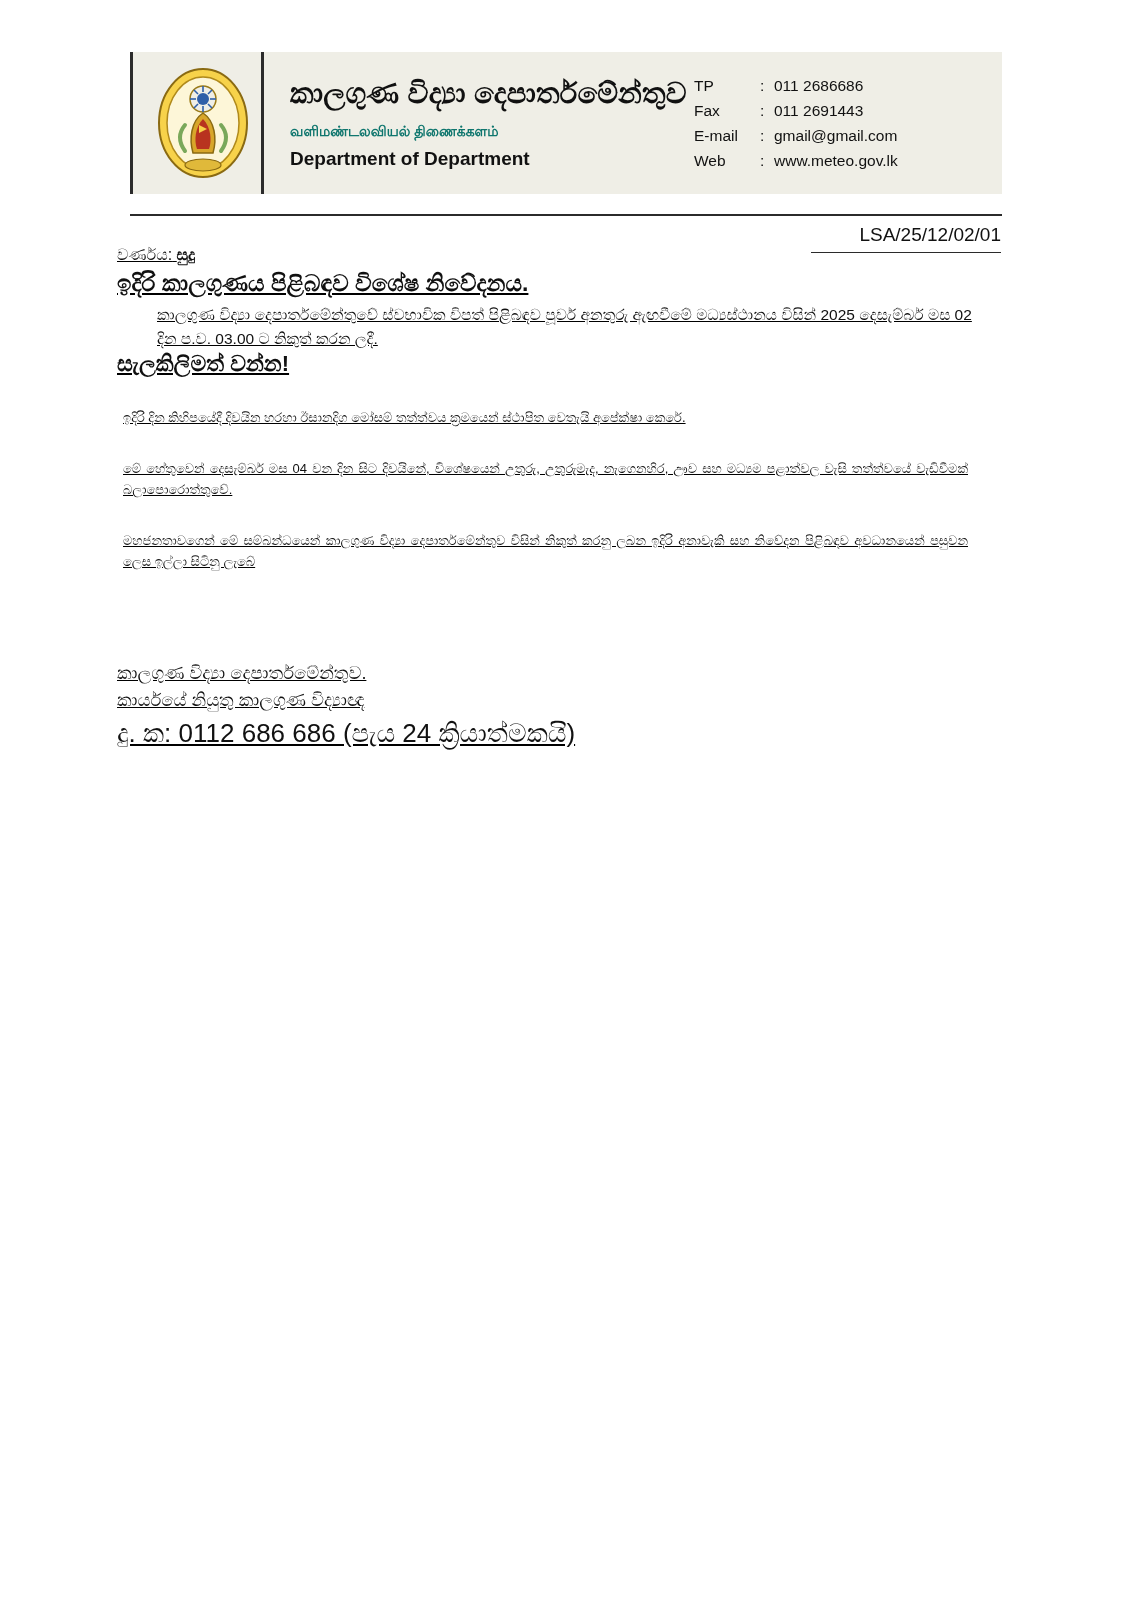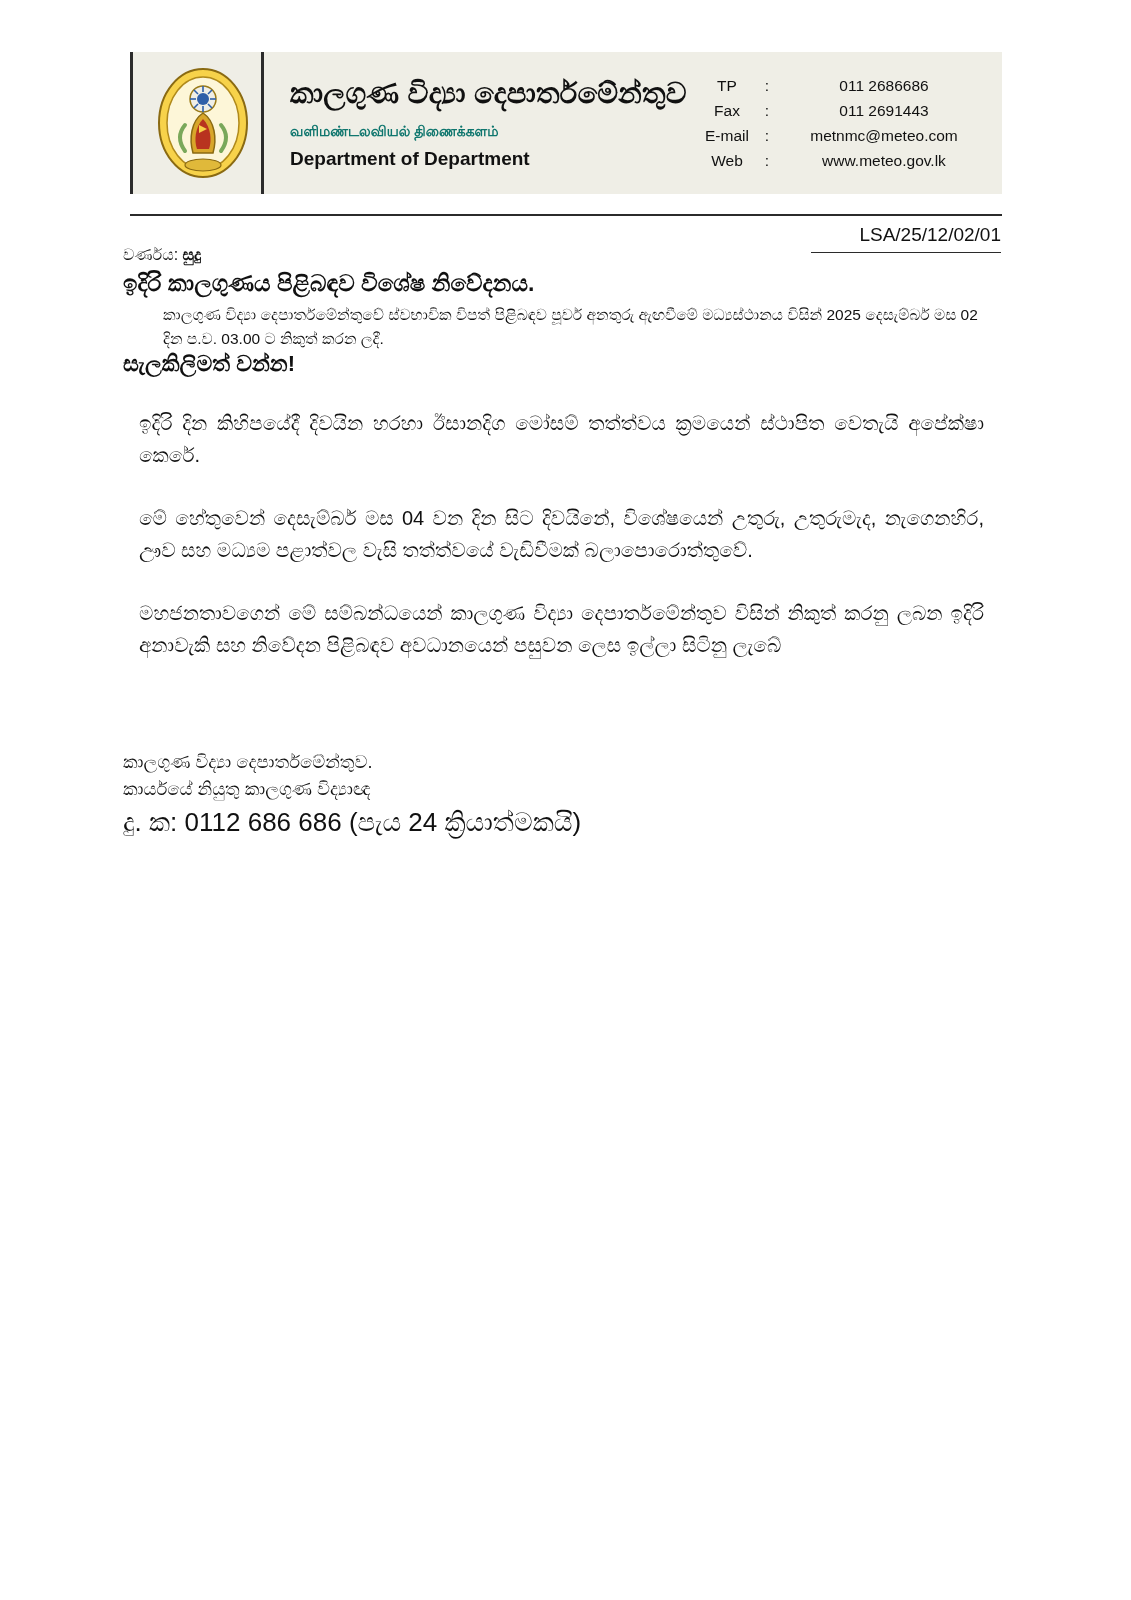--- a/index.html
+++ b/index.html
@@ -80,21 +80,20 @@
   .contact {
     flex: 0 0 auto;
     width: 300px;
     font-size: 15.5px;
     line-height: 1.62;
     color: #111;
     padding-right: 8px;
   }
   .contact-row {
     display: flex;
-    text-align: center;
   }
   .contact-label {
     width: 66px;
     flex: 0 0 auto;
   }
   .contact-sep {
     width: 14px;
     flex: 0 0 auto;
   }
   .contact-value {
@@ -126,23 +125,24 @@
     right: 130px;
     top: 252px;
     width: 190px;
     height: 1px;
     background: #2b2b2b;
   }
 
   
   .body {
     position: absolute;
-    left: 123px;
+    left: 117px;
     top: 246px;
     width: 862px;
+    text-decoration: underline;
   }
 
   .color-line {
     font-size: 16px;
     color: #111;
     margin-bottom: 6px;
   }
   .color-line b { font-weight: bold; }
 
   .headline {
@@ -160,24 +160,24 @@
     margin-left: 40px;
   }
 
   .alert {
     font-size: 22px;
     font-weight: bold;
     color: #111;
   }
 
   p.para {
-    font-size: 20px;
+    font-size: 13px;
     color: #111;
     line-height: 1.62;
-    margin: 30px 0 0 16px;
+    margin: 30px 0 0 6px;
     text-align: justify;
     max-width: 845px;
   }
 
   .signoff {
     margin-top: 88px;
     font-size: 18px;
     color: #111;
     line-height: 1.5;
   }
@@ -233,21 +233,21 @@
         <span class="contact-value">011 2686686</span>
       </div>
       <div class="contact-row">
         <span class="contact-label">Fax</span>
         <span class="contact-sep">:</span>
         <span class="contact-value">011 2691443</span>
       </div>
       <div class="contact-row">
         <span class="contact-label">E-mail</span>
         <span class="contact-sep">:</span>
-        <span class="contact-value">metnmc@meteo.com</span>
+        <span class="contact-value">gmail@gmail.com</span>
       </div>
       <div class="contact-row">
         <span class="contact-label">Web</span>
         <span class="contact-sep">:</span>
         <span class="contact-value">www.meteo.gov.lk</span>
       </div>
     </div>
   </div>
 
   <div class="rule"></div>

